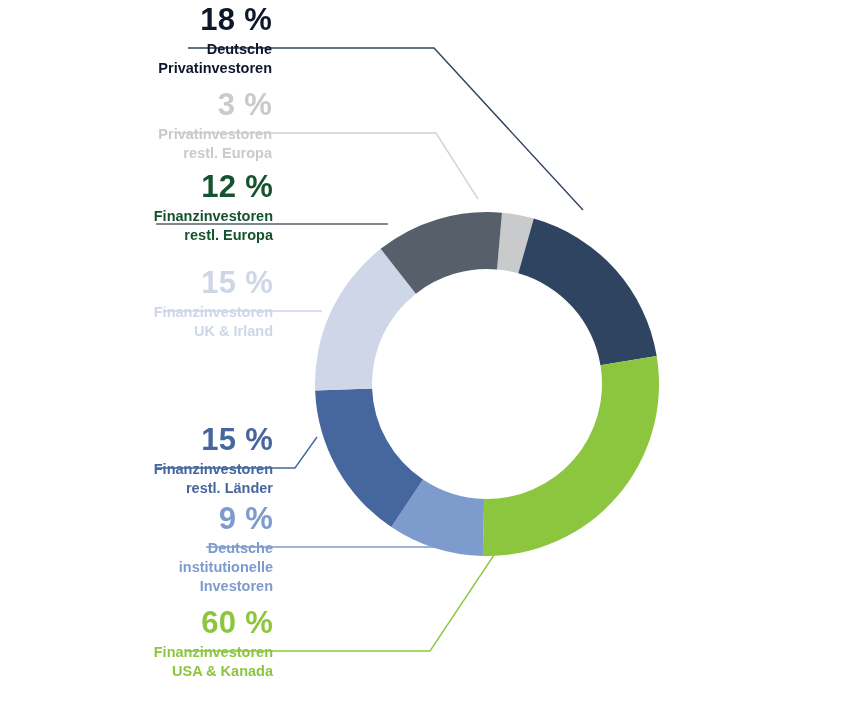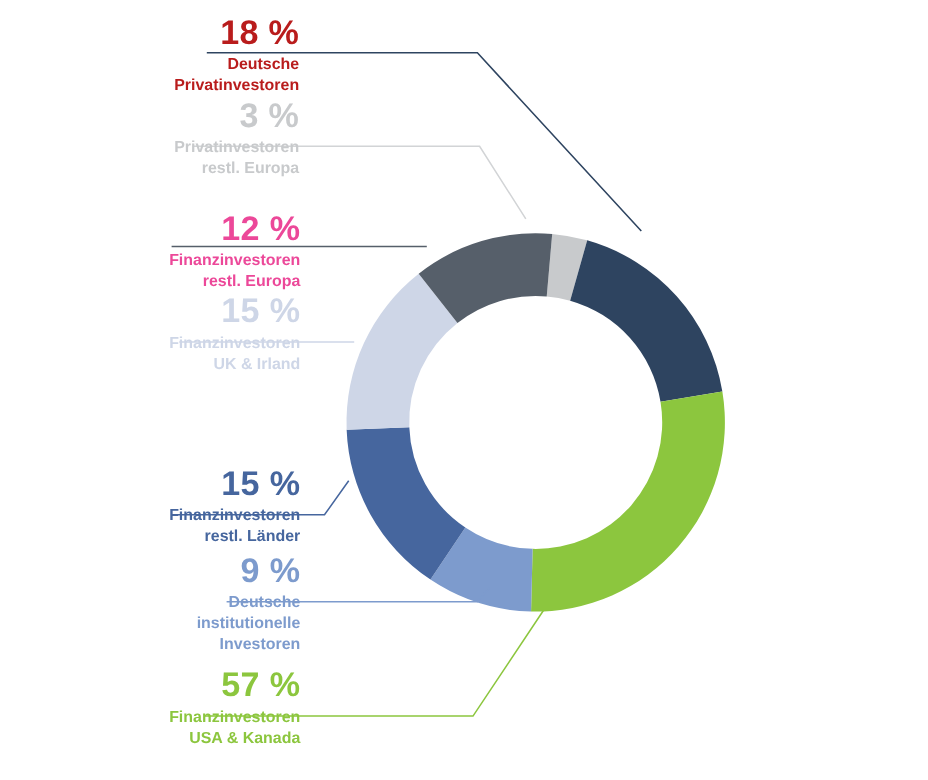--- a/index.html
+++ b/index.html
@@ -74,37 +74,37 @@
 
     <polyline points="163,311 322,311" fill="none" stroke="#ced6e7" stroke-width="1.4"></polyline>
 
     <polyline points="156,468 295,468 317,437" fill="none" stroke="#46669e" stroke-width="1.4"></polyline>
 
     <polyline points="206,547 434,547 445,534" fill="none" stroke="#7d9bcd" stroke-width="1.4"></polyline>
 
     <polyline points="186,651 430,651 494,555" fill="none" stroke="#8cc63e" stroke-width="1.4"></polyline>
   </svg>
 
-  <div class="callout" style="left:20px; top:14px; width:252px; color:#b91c1c;">
+  <div class="callout" style="left:20px; top:4px; width:252px; color:#0f172a;">
     <span class="pct">18 %</span>
     <span class="lbl">
       <span>Deutsche</span><br>
       <span>Privatinvestoren</span>
     </span>
   </div>
 
   <div class="callout" style="left:20px; top:89px; width:252px; color:#c8cacc;">
     <span class="pct">3 %</span>
     <span class="lbl">
       <span>Privatinvestoren</span><br>
       <span>restl. Europa</span>
     </span>
   </div>
 
-  <div class="callout" style="left:20px; top:192px; width:253px; color:#ec4899;">
+  <div class="callout" style="left:20px; top:171px; width:253px; color:#14532d;">
     <span class="pct">12 %</span>
     <span class="lbl">
       <span>Finanzinvestoren</span><br>
       <span>restl. Europa</span>
     </span>
   </div>
 
   <div class="callout" style="left:20px; top:267px; width:253px; color:#ced6e7;">
     <span class="pct">15 %</span>
     <span class="lbl">
@@ -124,20 +124,20 @@
   <div class="callout" style="left:20px; top:503px; width:253px; color:#7d9bcd;">
     <span class="pct">9 %</span>
     <span class="lbl">
       <span>Deutsche</span><br>
       <span>institutionelle</span><br>
       <span>Investoren</span>
     </span>
   </div>
 
   <div class="callout" style="left:20px; top:607px; width:253px; color:#8cc63e;">
-    <span class="pct">57 %</span>
+    <span class="pct">60 %</span>
     <span class="lbl">
       <span>Finanzinvestoren</span><br>
       <span>USA &amp; Kanada</span>
     </span>
   </div>
 
 </div>
 
 </body></html>

